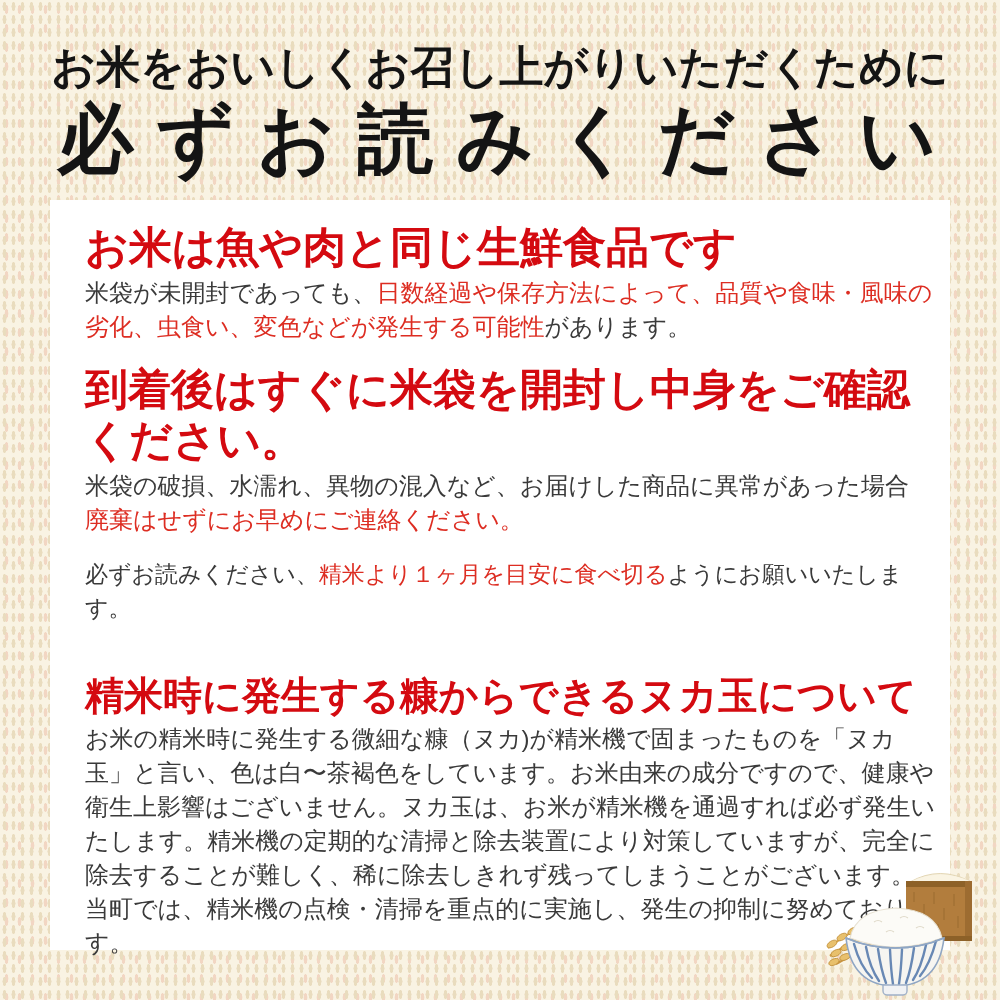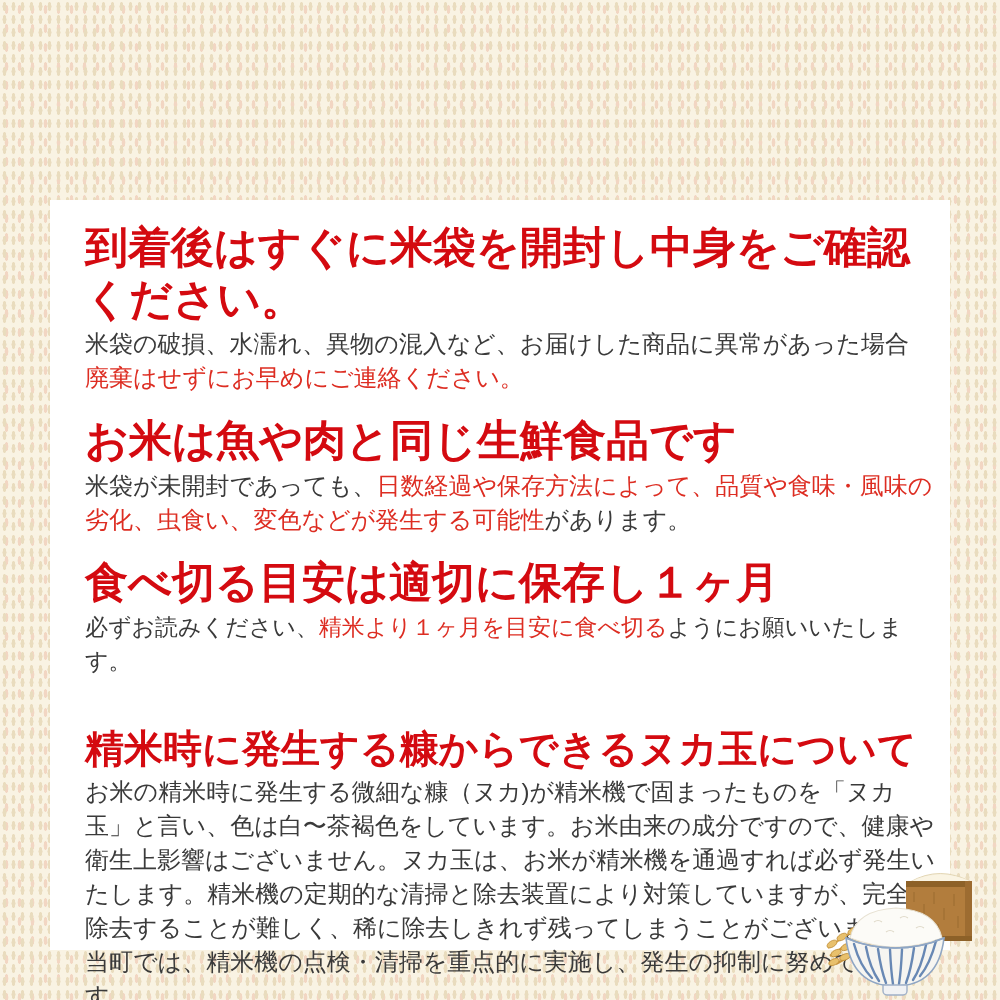--- a/index.html
+++ b/index.html
@@ -60,35 +60,38 @@
   .illustration{
     position:absolute;left:822px;top:852px;
     width:175px;height:148px;
   }
 </style>
 </head>
 <body>
 
 <div class="canvas">
 
+  <header class="header">
+    <div class="header-line1">お米をおいしくお召し上がりいただくために</div>
+    <div class="header-line2">必ずお読みください</div>
+  </header>
 
   <main class="panel">
+
+    <section class="sec sec--fresh">
+      <h2 class="sec-heading">お米は魚や肉と同じ生鮮食品です</h2>
+      <p class="sec-body"><span class="t-black">米袋が未開封であっても、</span><span class="t-red">日数経過や保存方法によって、品質や食味・風味の劣化、虫食い、変色などが発生する可能性</span><span class="t-black">があります。</span></p>
+    </section>
 
     <section class="sec sec--arrival">
       <h2 class="sec-heading">到着後はすぐに米袋を開封し中身をご確認ください。</h2>
       <p class="sec-body"><span class="t-black">米袋の破損、水濡れ、異物の混入など、お届けした商品に異常があった場合</span><br><span class="t-red">廃棄はせずにお早めにご連絡ください。</span></p>
     </section>
 
-    <section class="sec sec--fresh">
-      <h2 class="sec-heading">お米は魚や肉と同じ生鮮食品です</h2>
-      <p class="sec-body"><span class="t-black">米袋が未開封であっても、</span><span class="t-red">日数経過や保存方法によって、品質や食味・風味の劣化、虫食い、変色などが発生する可能性</span><span class="t-black">があります。</span></p>
-    </section>
-
     <section class="sec sec--one-month">
-      <h2 class="sec-heading">食べ切る目安は適切に保存し１ヶ月</h2>
       <p class="sec-body"><span class="t-black">必ずお読みください、</span><span class="t-red">精米より１ヶ月を目安に食べ切る</span><span class="t-black">ようにお願いいたします。</span></p>
     </section>
 
     <section class="sec sec--nukadama">
       <h2 class="sec-heading">精米時に発生する糠からできるヌカ玉について</h2>
       <p class="sec-body">お米の精米時に発生する微細な糠（ヌカ)が精米機で固まったものを「ヌカ玉」と言い、色は白〜茶褐色をしています。お米由来の成分ですので、健康や衛生上影響はございません。ヌカ玉は、お米が精米機を通過すれば必ず発生いたします。精米機の定期的な清掃と除去装置により対策していますが、完全に除去することが難しく、稀に除去しきれず残ってしまうことがございます。当町では、精米機の点検・清掃を重点的に実施し、発生の抑制に努めております。</p>
     </section>
 
   </main>
 

